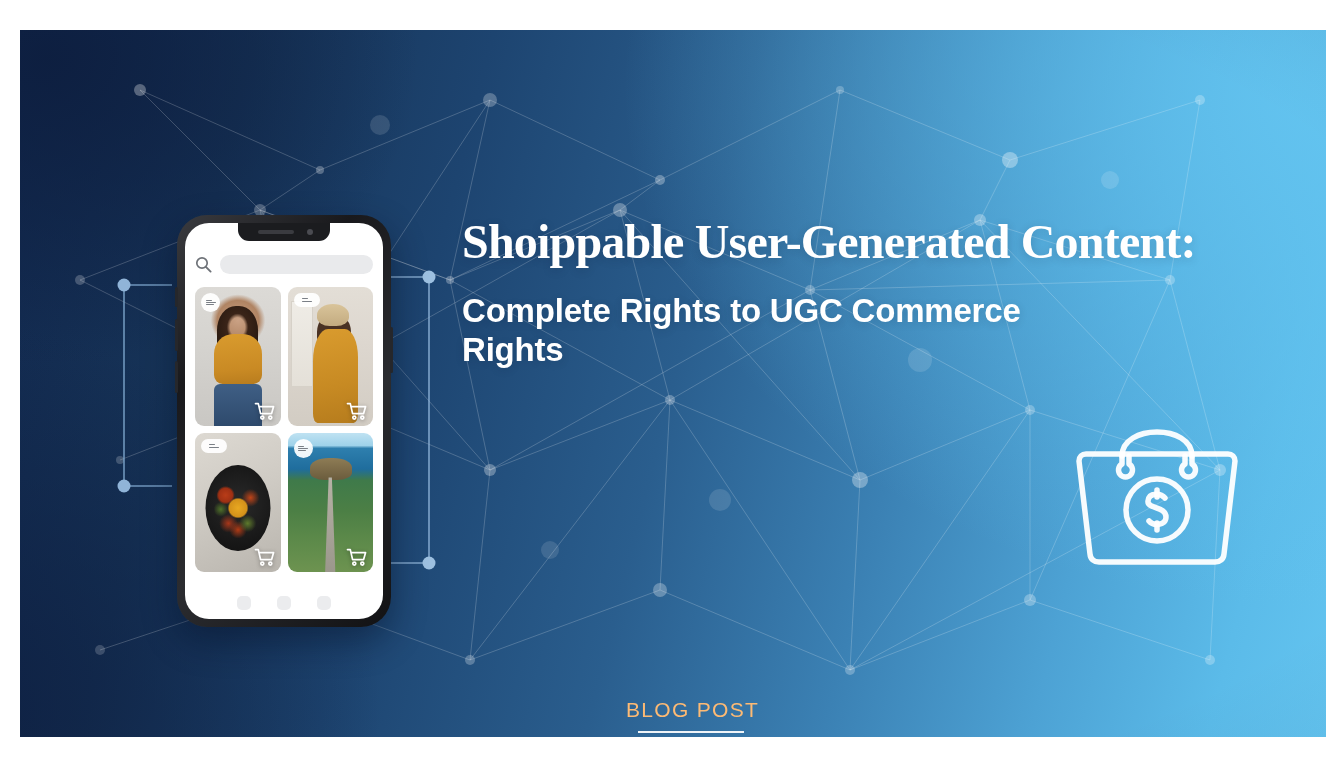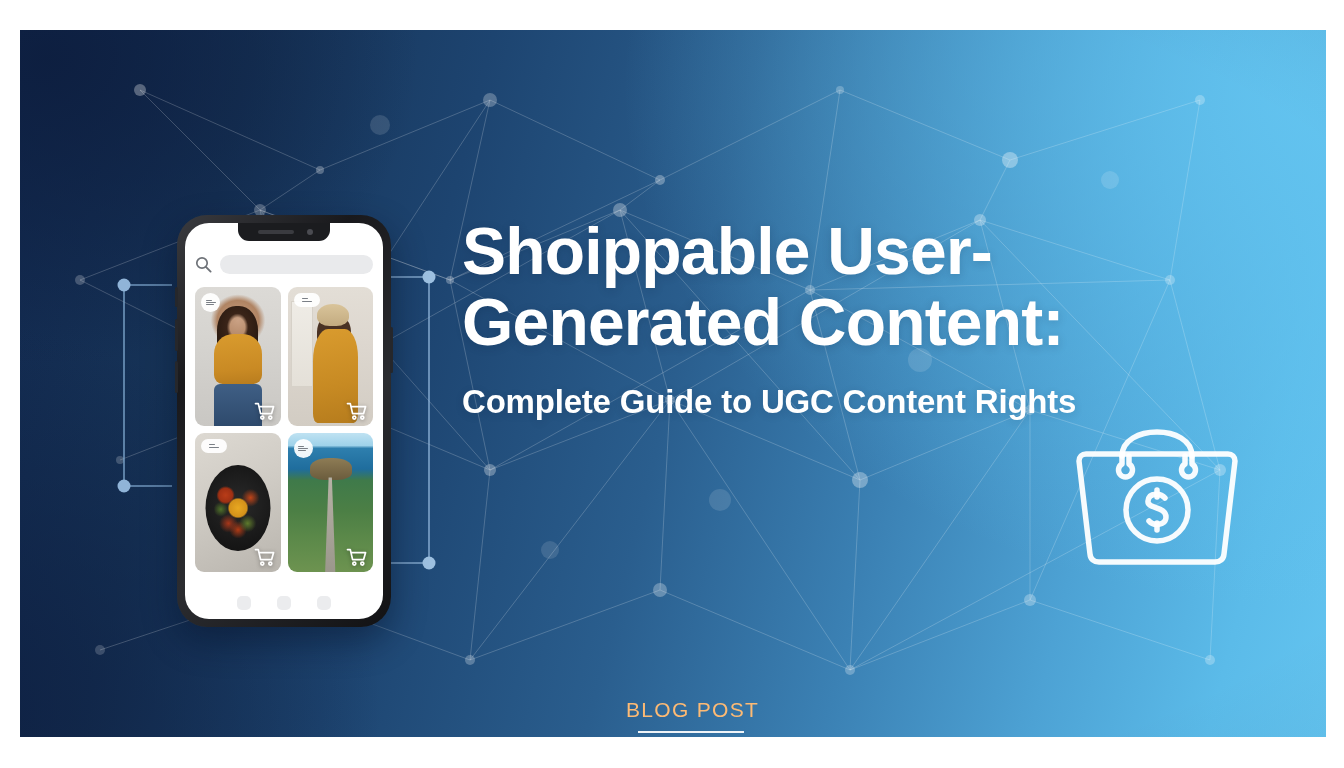--- a/index.html
+++ b/index.html
@@ -72,23 +72,23 @@
   #headline-block {
     position: absolute;
     left: 442px;
     top: 186px;
     width: 790px;
   }
 
   .title {
     margin: 0;
     color: #ffffff;
-    font-family: Liberation Sans, sans-serif;
+    font-family: Liberation Serif, serif;
     font-weight: 700;
-    font-size: 66px;
+    font-size: 48px;
     line-height: 1.08;
     letter-spacing: -0.8px;
     text-shadow: 0 2px 10px rgba(8,28,58,0.18);
   }
 
   .subtitle {
     margin: 24px 0 0 0;
     color: #ffffff;
     font-family: "Liberation Sans", sans-serif;
     font-weight: 700;
@@ -488,21 +488,21 @@
     </svg>
 
     <svg class="connector" style="left:343px; top:225px; width:78px; height:330px;" viewBox="0 0 78 330">
       <path d="M0 22 L66 22 L66 308 L0 308" fill="none" stroke="#8fb4d8" stroke-opacity="0.85" stroke-width="1.6"></path>
       <circle cx="66" cy="22" r="6.5" fill="#9dc0e0"></circle>
       <circle cx="66" cy="308" r="6.5" fill="#9dc0e0"></circle>
     </svg>
 
     <div id="headline-block">
       <h1 class="title">Shoippable User-Generated Content:</h1>
-      <h2 class="subtitle">Complete Guide to UGC Content Rights</h2>
+      <h2 class="subtitle">Complete Rights to UGC Commerce Rights</h2>
     </div>
 
     <svg id="bag-icon" viewBox="0 0 170 180">
       <g fill="none" stroke="#ffffff" stroke-width="5.5" stroke-linecap="round" stroke-linejoin="round" stroke-opacity="0.95">
         <path d="M50 58 C50 26, 120 26, 120 58"></path>
         <path d="M14 58 L156 58 C160 58 163 61 163 65 L152 158 C151.6 163 148 166 143 166 L27 166 C22 166 18.4 163 18 158 L7 65 C7 61 10 58 14 58 Z" transform="translate(0,-2)"></path>
         <path d="M50 58 L50 66 A7 7 0 1 0 57 66 L57 58"></path>
         <path d="M113 58 L113 66 A7 7 0 1 0 120 66 L120 58"></path>
         <circle cx="85" cy="112" r="31"></circle>
         <path d="M93 100 C89 95 77 94 76 103 C75 111 94 108 94 119 C94 128 81 128 77 123"></path>

